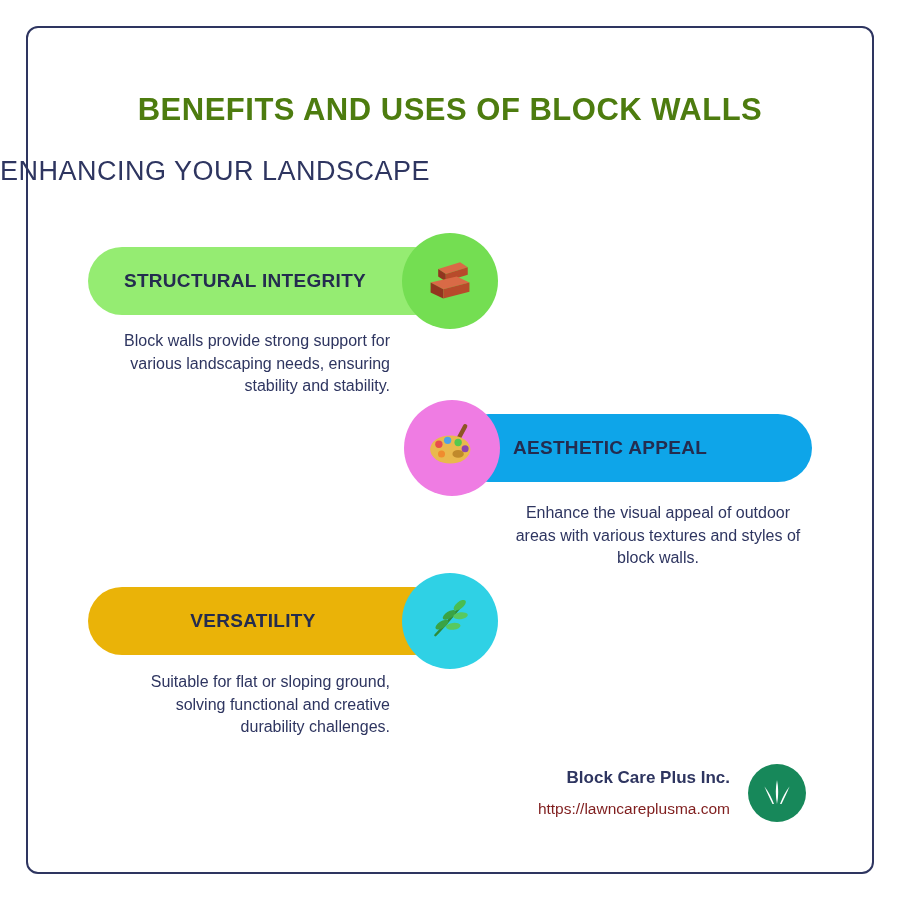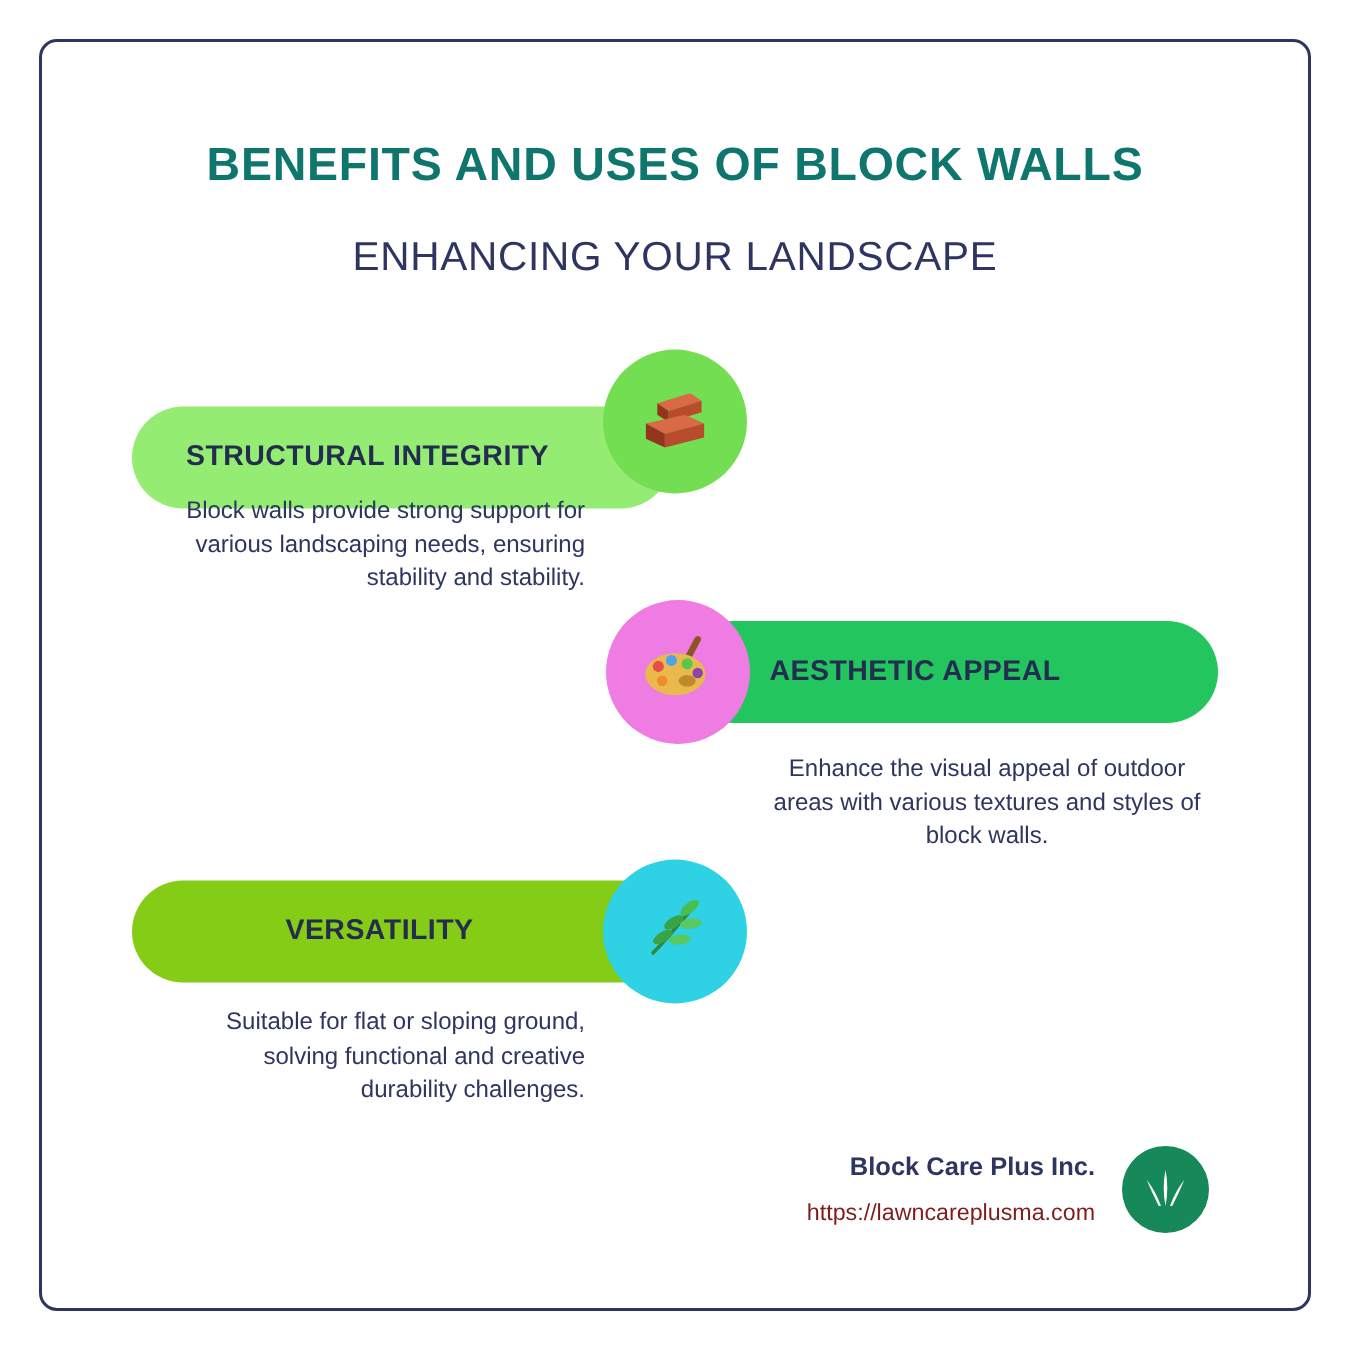--- a/index.html
+++ b/index.html
@@ -24,29 +24,29 @@
 
   .page-title {
     position: absolute;
     top: 92px;
     left: 0;
     width: 100%;
     text-align: center;
     font-size: 31px;
     font-weight: bold;
     letter-spacing: 0.5px;
-    color: #0f766e;
+    color: #4d7c0f;
   }
 
   .page-subtitle {
     position: absolute;
     top: 156px;
     left: 0;
     width: 100%;
-    text-align: center;
+    text-align: left;
     font-size: 27px;
     font-weight: 400;
     letter-spacing: 0.5px;
     color: #2e3560;
   }
 
   .pill {
     position: absolute;
     height: 68px;
     border-radius: 34px;
@@ -72,21 +72,21 @@
   }
 
   .desc {
     position: absolute;
     font-size: 16px;
     line-height: 1.42;
     color: #2e3560;
   }
 
   
-  .pill-1   { left: 88px;  top: 247px; width: 360px; margin-top: 24px; }
+  .pill-1   { left: 88px;  top: 247px; width: 360px; }
   .pill-1 .pill-label { text-align: center; padding-right: 46px; }
   .circle-1 { left: 402px; top: 233px; }
   .desc-1   { left: 108px; top: 330px; width: 282px; text-align: right; }
 
   
   .pill-2   { left: 455px; top: 414px; width: 357px; }
   .pill-2 .pill-label { text-align: left; padding-left: 58px; }
   .circle-2 { left: 404px; top: 400px; }
   .desc-2   { left: 513px; top: 502px; width: 290px; text-align: center; }
 
@@ -144,40 +144,40 @@
         <path d="M18 20 L27 26 L27 35 L18 29 Z" fill="#92351f"></path>
         <path d="M27 26 L53 18 L53 27 L27 35 Z" fill="#b84b2b"></path>
         <path d="M9 36 L40 29 L55 36 L24 44 Z" fill="#d96a46"></path>
         <path d="M9 36 L24 44 L24 55 L9 48 Z" fill="#92351f"></path>
         <path d="M24 44 L55 36 L55 47 L24 55 Z" fill="#b84b2b"></path>
       </svg>
     </span>
   </div>
   <p class="desc desc-1">Block walls provide strong support for various landscaping needs, ensuring stability and stability.</p>
 
-  <div class="pill pill-2" style="background-color: #22c55e;">
+  <div class="pill pill-2" style="background-color: #0ea5e9;">
     <div class="pill-label">AESTHETIC APPEAL</div>
   </div>
   <div class="icon-circle circle-2" style="background-color: rgb(239, 124, 227);">
     <span>
       <svg viewBox="0 0 64 64" width="56" height="56" aria-hidden="true">
         <rect x="41" y="6" width="5" height="20" rx="2.5" fill="#8d5524" transform="rotate(28 43.5 16)"></rect>
         <ellipse cx="30" cy="36" rx="23" ry="16" fill="#e9b94d"></ellipse>
         <ellipse cx="39" cy="41" rx="6.5" ry="4.5" fill="#c08a2b"></ellipse>
         <circle cx="17" cy="30" r="4.2" fill="#e84d4d"></circle>
         <circle cx="27" cy="25.5" r="4.2" fill="#4da3e8"></circle>
         <circle cx="39" cy="28" r="4.2" fill="#57c84d"></circle>
         <circle cx="47" cy="35" r="4" fill="#8e44ad"></circle>
         <circle cx="20" cy="41" r="4" fill="#f08c2e"></circle>
       </svg>
     </span>
   </div>
   <p class="desc desc-2">Enhance the visual appeal of outdoor areas with various textures and styles of block walls.</p>
 
-  <div class="pill pill-3" style="background-color: #84cc16;">
+  <div class="pill pill-3" style="background-color: #eab308;">
     <div class="pill-label">VERSATILITY</div>
   </div>
   <div class="icon-circle circle-3" style="background-color: rgb(47, 209, 229);">
     <span>
       <svg viewBox="0 0 64 64" width="52" height="52" aria-hidden="true">
         <path d="M14 52 C24 42 34 30 48 13" stroke="#2e8b3a" stroke-width="3" fill="none" stroke-linecap="round"></path>
         <ellipse cx="44" cy="15" rx="9" ry="4.2" fill="#49bd51" transform="rotate(-38 44 15)"></ellipse>
         <ellipse cx="31" cy="27" rx="9" ry="4.2" fill="#3aa344" transform="rotate(-32 31 27)"></ellipse>
         <ellipse cx="45" cy="28" rx="9" ry="4.2" fill="#58c960" transform="rotate(-8 45 28)"></ellipse>
         <ellipse cx="22" cy="39" rx="9" ry="4.2" fill="#3aa344" transform="rotate(-32 22 39)"></ellipse>

